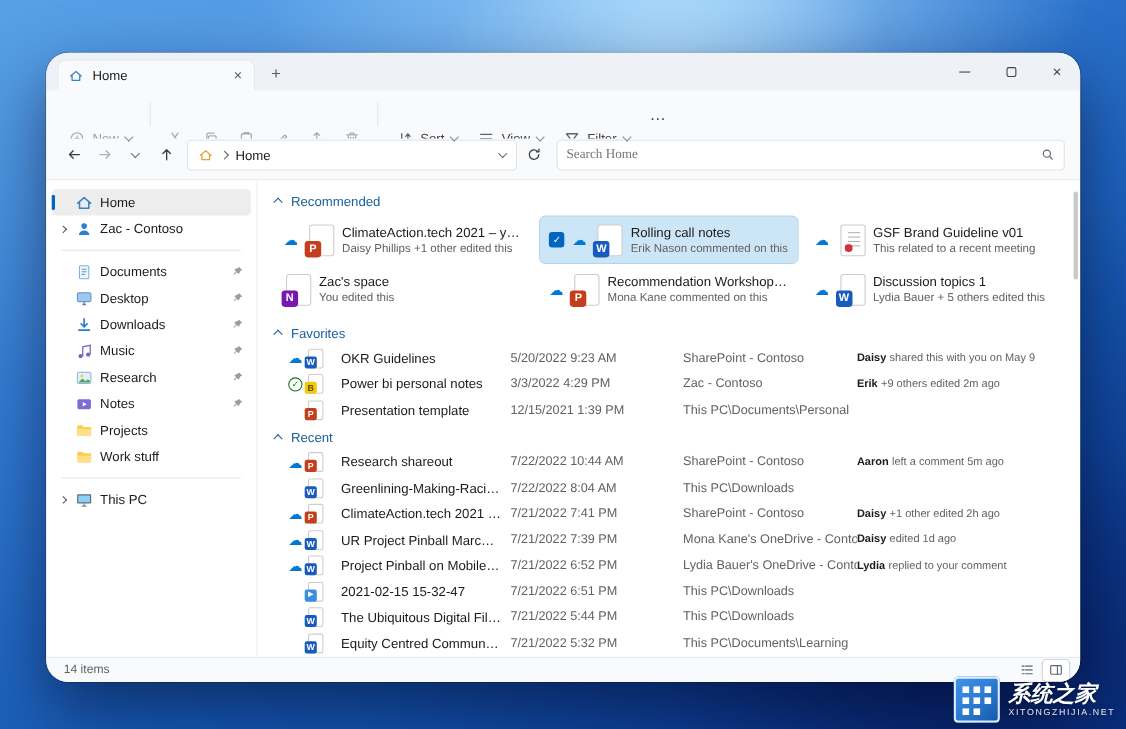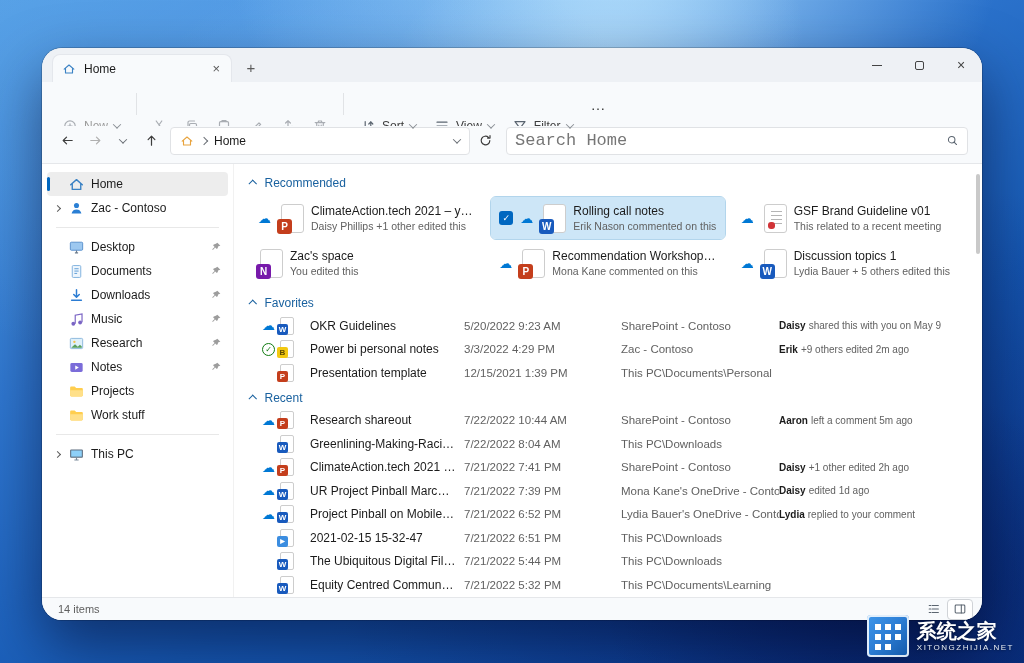--- a/index.html
+++ b/index.html
@@ -62,22 +62,22 @@
   .navbtn.dim svg{stroke:#b0b0b0;}
   .navbtn .chev{color:#6a6f75;}
   .crumbbox{height:28px;flex:none;width:300px;background:#fff;border:1px solid #e0e2e5;border-radius:4px;
     display:flex;align-items:center;gap:7px;padding:0 9px;margin-left:4px;}
   .crumbbox .chome{width:14px;height:14px;display:flex;}
   .crumbbox .crumbtext{font-size:12px;color:#1b1b1b;}
   .crumbbox .chev{color:#6a6f75;}
   .crumbbox .enddrop{margin-left:auto;}
   .searchbox{height:28px;flex:1;background:#fff;border:1px solid #e0e2e5;border-radius:4px;
     display:flex;align-items:center;padding:0 8px;margin-left:6px;}
-  .searchbox input{flex:1;border:none;outline:none;font-size:17px;color:#1b1b1b;background:transparent;
-    font-family:Liberation Mono, monospace;}
+  .searchbox input{flex:1;border:none;outline:none;font-size:12px;color:#1b1b1b;background:transparent;
+    font-family:Liberation Serif, serif;}
   .searchbox input::placeholder{color:#767676;}
   .searchbox svg{width:13px;height:13px;fill:none;stroke:#5b6570;stroke-width:1.3;stroke-linecap:round;flex:none;}
 
   
   .main{flex:1;display:flex;background:#fff;position:relative;overflow:hidden;}
   .sidebar{width:192px;flex:none;padding:8px 5px 8px 5px;border-right:1px solid #f1f1f1;overflow:hidden;}
   .sitem{height:24px;display:flex;align-items:center;gap:6px;padding:0 6px 0 5px;border-radius:4px;
     font-size:12px;color:#1b1b1b;position:relative;}
   .sitem .chevslot{width:10px;display:flex;justify-content:center;flex:none;}
   .sitem .chevslot .chev{width:5px;height:5px;color:#5a5a5a;}
@@ -147,21 +147,21 @@
   .sicon svg,.ticon svg,.chome svg{width:100%;height:100%;}
 
   
   .watermark{position:absolute;right:10px;bottom:6px;display:flex;align-items:center;gap:8px;z-index:5;}
   .wm-logo{width:42px;height:42px;border-radius:4px;position:relative;
     background:linear-gradient(135deg,#3f97ea 0%,#2e7fd6 45%,#1257a8 100%);
     box-shadow:inset 0 0 0 2px rgba(255,255,255,.85);}
   .wm-logo::before{content:"";position:absolute;left:8px;top:9px;width:6px;height:6px;background:#fff;
     box-shadow:10px 0 0 #fff,20px 0 0 #fff,0 10px 0 #fff,10px 10px 0 #fff,20px 10px 0 #fff,0 20px 0 #fff,10px 20px 0 #fff;}
   .wm-text{display:flex;flex-direction:column;line-height:1.15;}
-  .wm-name{font-size:20px;font-weight:bold;color:#fff;text-shadow:0 1px 3px rgba(0,0,0,.4);}
+  .wm-name{font-size:20px;font-weight:bold;color:#fff;text-shadow:0 1px 3px rgba(0,0,0,.4);font-style:italic;}
   .wm-site{font-size:8px;letter-spacing:1.5px;color:#e8eef5;text-shadow:0 1px 2px rgba(0,0,0,.4);}
 </style>
 </head>
 <body>
 
 <div class="wallpaper">
   <div class="petal p1"></div>
   <div class="petal p2"></div>
   <div class="petal p3"></div>
 </div>
@@ -324,38 +324,38 @@
               <path d="M3.4 12.8c.3-2.4 2.2-3.9 4.6-3.9s4.3 1.5 4.6 3.9z" fill="#2a7fd4"></path>
             </svg>
           </span>
         <span class="slabel">Zac - Contoso</span>
       </div>
       <div class="sdivider"></div>
       <div class="sitem">
         <span class="chevslot"></span>
         <span class="sicon">
             <svg viewBox="0 0 16 16">
-              <rect x="2.2" y="3" width="11.6" height="7.6" rx="1" fill="#9dc8f0" stroke="#4c87c8" stroke-width=".8"></rect>
-              <path d="M6.5 13h3M8 10.8V13" stroke="#6b7b8c" stroke-width="1.1"></path>
-            </svg>
-          </span>
-        <span class="slabel">Desktop</span>
+              <rect x="4" y="2.4" width="8" height="11.2" rx="1" fill="#eef6fd" stroke="#7fb0dd" stroke-width=".9"></rect>
+              <path d="M6 5.4h4M6 7.6h4M6 9.8h2.6" stroke="#5b9bd5" stroke-width=".9"></path>
+            </svg>
+          </span>
+        <span class="slabel">Documents</span>
         <span class="pin"><svg viewBox="0 0 16 16">
               <path d="M9.8 2.2l4 4-2.7.9-1 2.7-1 1-2.1-2.1-3.2 3.2-.8-.8 3.2-3.2L4.1 5.8l1-1 2.7-1z" fill="#8c8c8c"></path>
             </svg></span>
       </div>
       <div class="sitem">
         <span class="chevslot"></span>
         <span class="sicon">
             <svg viewBox="0 0 16 16">
-              <rect x="4" y="2.4" width="8" height="11.2" rx="1" fill="#eef6fd" stroke="#7fb0dd" stroke-width=".9"></rect>
-              <path d="M6 5.4h4M6 7.6h4M6 9.8h2.6" stroke="#5b9bd5" stroke-width=".9"></path>
-            </svg>
-          </span>
-        <span class="slabel">Documents</span>
+              <rect x="2.2" y="3" width="11.6" height="7.6" rx="1" fill="#9dc8f0" stroke="#4c87c8" stroke-width=".8"></rect>
+              <path d="M6.5 13h3M8 10.8V13" stroke="#6b7b8c" stroke-width="1.1"></path>
+            </svg>
+          </span>
+        <span class="slabel">Desktop</span>
         <span class="pin"><svg viewBox="0 0 16 16">
               <path d="M9.8 2.2l4 4-2.7.9-1 2.7-1 1-2.1-2.1-3.2 3.2-.8-.8 3.2-3.2L4.1 5.8l1-1 2.7-1z" fill="#8c8c8c"></path>
             </svg></span>
       </div>
       <div class="sitem">
         <span class="chevslot"></span>
         <span class="sicon">
             <svg viewBox="0 0 16 16">
               <path d="M8 2.6v6.8M5.4 7l2.6 2.6L10.6 7" stroke="#2b7cd3" stroke-width="1.4" fill="none" stroke-linecap="round" stroke-linejoin="round"></path>
               <path d="M3.4 12.4h9.2" stroke="#2b7cd3" stroke-width="1.4" stroke-linecap="round"></path>

